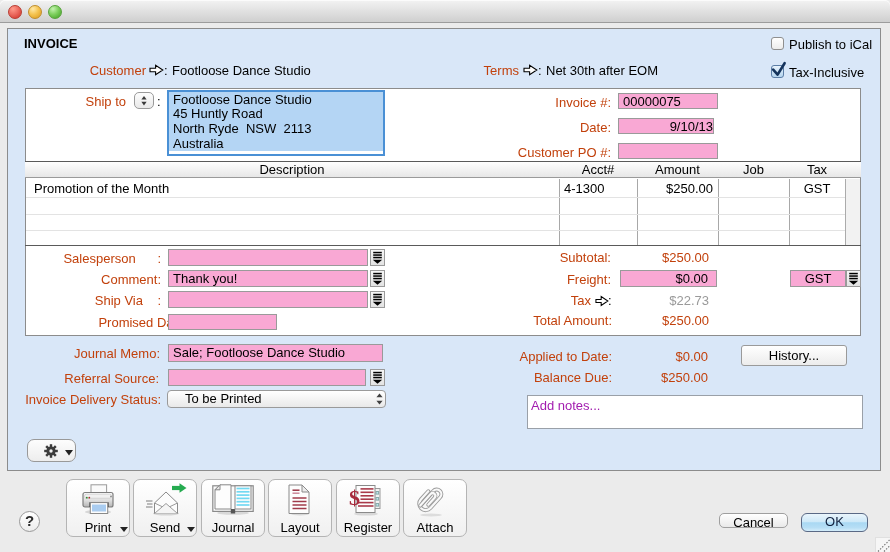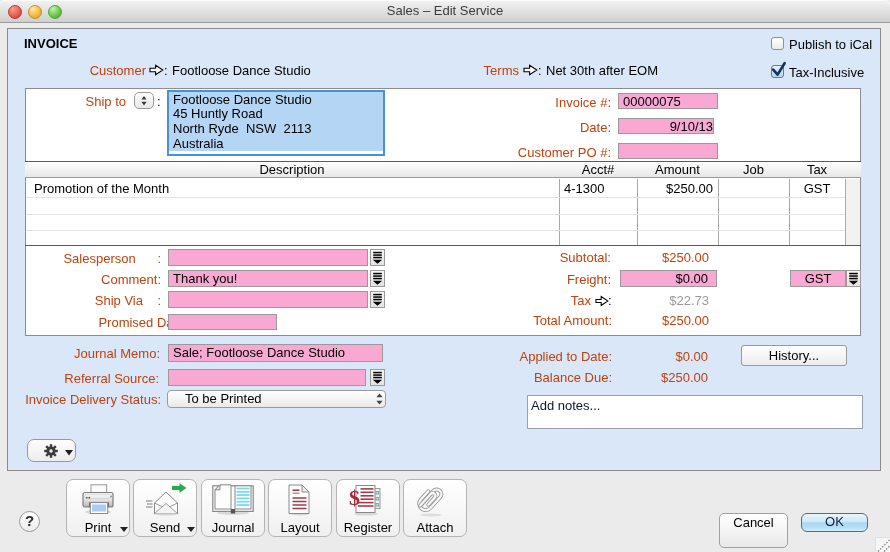--- a/index.html
+++ b/index.html
@@ -34,21 +34,20 @@
 
 .toolbtn{position:absolute;top:479px;width:64px;height:58px;background:linear-gradient(#ffffff,#f0f0f0);border:1px solid #b4b4b4;border-radius:7px;box-sizing:border-box;}
 .toollbl{position:absolute;top:520px;width:64px;text-align:center;font-size:13px;color:#000;}
 </style>
 </head>
 <body>
 <div id="titlebar">
   <div class="light" id="lr"></div>
   <div class="light" id="ly"></div>
   <div class="light" id="lg"></div>
-  <div id="title">Sales – Edit Service</div>
 </div>
 <div id="panel"></div>
 <div class="lbl" style="left:24px;top:36px;font-weight:bold;">INVOICE</div>
 
 <div class="rlbl" style="right:744px;top:63px;">Customer</div>
 <svg class="abs" style="left:149px;top:64px;" width="15" height="12" viewBox="0 0 15 12">
     <path d="M1 4.3 h5.6 v-3.1 l7.2 4.8 -7.2 4.8 v-3.1 h-5.6 z" fill="#fff" stroke="#000" stroke-width="1.1"></path>
   </svg>
 <div class="lbl" style="left:164px;top:63px;">:</div>
 <div class="lbl" style="left:172px;top:63px;">Footloose Dance Studio</div>
@@ -181,21 +180,21 @@
 <svg class="abs" style="left:375px;top:393px;" width="9" height="12" viewBox="0 0 9 12">
     <path d="M4.5 0.5 L7.6 4.2 H1.4 Z" fill="#404040"></path>
     <path d="M4.5 11.5 L1.4 7.8 H7.6 Z" fill="#404040"></path>
   </svg>
 
 <div class="rlbl" style="right:278px;top:349px;">Applied to Date:</div>
 <div class="rlbl" style="right:182px;top:349px;">$0.00</div>
 <div class="rlbl" style="right:278px;top:370px;text-align:right;">Balance Due:</div>
 <div class="rlbl" style="right:182px;top:370px;">$250.00</div>
 <div class="abs" style="left:741px;top:345px;width:106px;height:21px;background:linear-gradient(#ffffff,#ececec);border:1px solid #9a9a9a;border-radius:3px;box-sizing:border-box;text-align:center;font-size:13px;line-height:19px;">History...</div>
-<div class="abs" style="left:527px;top:395px;width:336px;height:34px;background:#fff;border:1px solid #9aa0a8;box-sizing:border-box;font-size:13px;color:#0f172a;padding:2px 0 0 3px;">Add notes...</div>
+<div class="abs" style="left:527px;top:395px;width:336px;height:34px;background:#fff;border:1px solid #9aa0a8;box-sizing:border-box;font-size:13px;color:#a21caf;padding:2px 0 0 3px;">Add notes...</div>
 
 <div class="abs" style="left:27px;top:439px;width:49px;height:23px;background:linear-gradient(#fdfdfd,#ededed);border:1px solid #999;border-radius:7px;box-sizing:border-box;"></div>
 <svg class="abs" style="left:44px;top:444px;" width="14" height="14" viewBox="0 0 14 14">
     <g fill="#3c3c3c">
       <circle cx="7" cy="7" r="4.6"></circle>
       <g>
         <rect x="5.8" y="0.2" width="2.4" height="13.6"></rect>
         <rect x="0.2" y="5.8" width="13.6" height="2.4"></rect>
         <rect x="5.8" y="0.2" width="2.4" height="13.6" transform="rotate(45 7 7)"></rect>
         <rect x="5.8" y="0.2" width="2.4" height="13.6" transform="rotate(-45 7 7)"></rect>
@@ -312,21 +311,21 @@
   <ellipse cx="18" cy="31" rx="11" ry="1.5" fill="#000" opacity="0.1"></ellipse>
   <g transform="rotate(42 19 16)" fill="none" stroke-linecap="round">
     <path d="M14 28 L14 8.5 A4.6 4.6 0 0 1 23.2 8.5 L23.2 23 A6.4 6.4 0 0 1 10.4 23 L10.4 12" stroke="#9a9a9a" stroke-width="4"></path>
     <path d="M14 28 L14 8.5 A4.6 4.6 0 0 1 23.2 8.5 L23.2 23 A6.4 6.4 0 0 1 10.4 23 L10.4 12" stroke="#f8f8f8" stroke-width="2.2"></path>
     <path d="M14 28 L14 12.5 A2.7 2.7 0 0 1 19.4 12.5 L19.4 22" stroke="#9a9a9a" stroke-width="4"></path>
     <path d="M14 28 L14 12.5 A2.7 2.7 0 0 1 19.4 12.5 L19.4 22" stroke="#f8f8f8" stroke-width="2.2"></path>
   </g>
 </svg>
 
 <div class="abs" style="left:19px;top:511px;width:21px;height:21px;border-radius:50%;background:linear-gradient(#fff,#ededed);border:1.5px solid #999;box-sizing:border-box;text-align:center;font-size:15px;font-weight:bold;color:#2a2a2a;line-height:18.5px;">?</div>
-<div class="abs" style="left:719px;top:513px;width:69px;height:35px;background:linear-gradient(#fff,#e9e9e9);border:1px solid #9f9f9f;border-radius:5px;box-sizing:border-box;text-align:center;font-size:13px;line-height:17px;">Cancel</div>
+<div class="abs" style="left:719px;top:513px;width:69px;height:15px;background:linear-gradient(#fff,#e9e9e9);border:1px solid #9f9f9f;border-radius:5px;box-sizing:border-box;text-align:center;font-size:13px;line-height:17px;">Cancel</div>
 <div class="abs" style="left:801px;top:513px;width:67px;height:19px;background:linear-gradient(#eaf5fc 0%,#cfe9f8 44%,#a9d8f3 52%,#b6def5 80%,#d4edfa 100%);border:1.5px solid #5a6985;border-radius:6px;box-sizing:border-box;text-align:center;font-size:13px;line-height:16px;color:#10203e;">OK</div>
 <div class="abs" style="left:875px;top:537px;width:15px;height:15px;background:#f6f6f6;border-left:1px solid #e0e0e0;border-top:1px solid #e0e0e0;box-sizing:border-box;"></div>
 <svg class="abs" style="left:875px;top:537px;" width="15" height="15" viewBox="0 0 15 15">
     <g stroke="#6f6f6f" stroke-width="1.1" stroke-dasharray="1.4,1.6">
       <line x1="3" y1="14.5" x2="14.5" y2="3"></line>
       <line x1="9" y1="14.5" x2="14.5" y2="9"></line>
     </g>
   </svg>
 
 </body></html>

